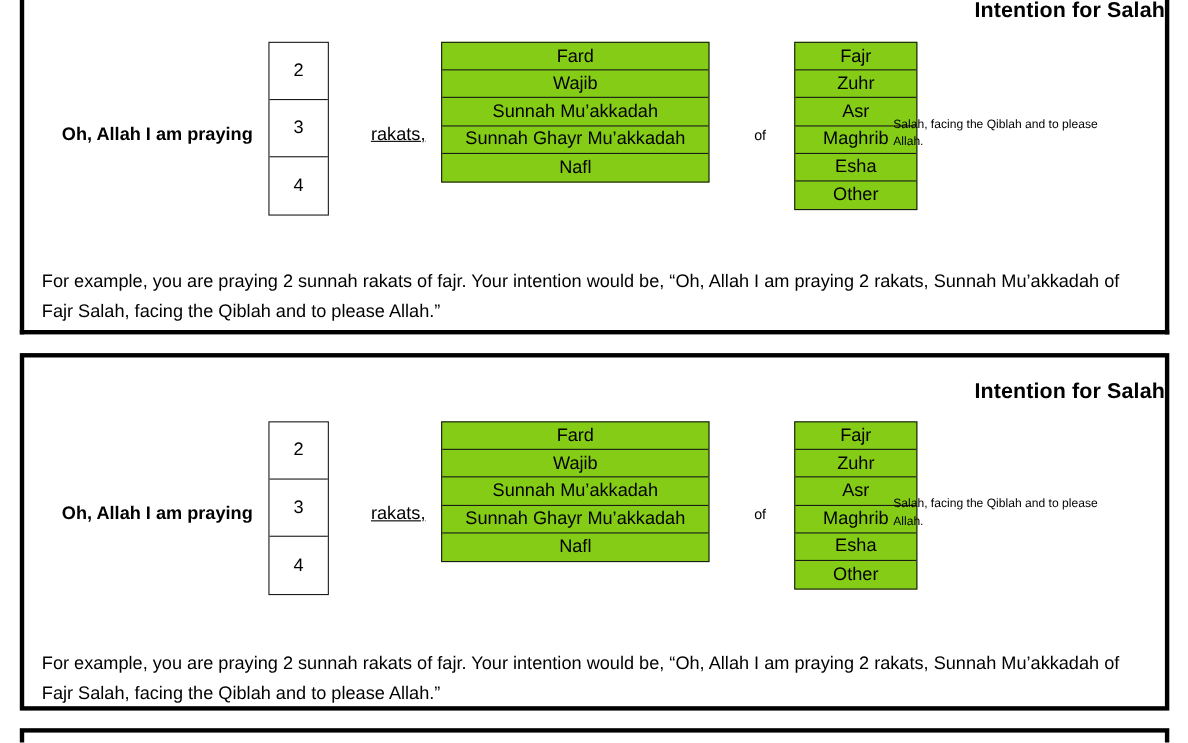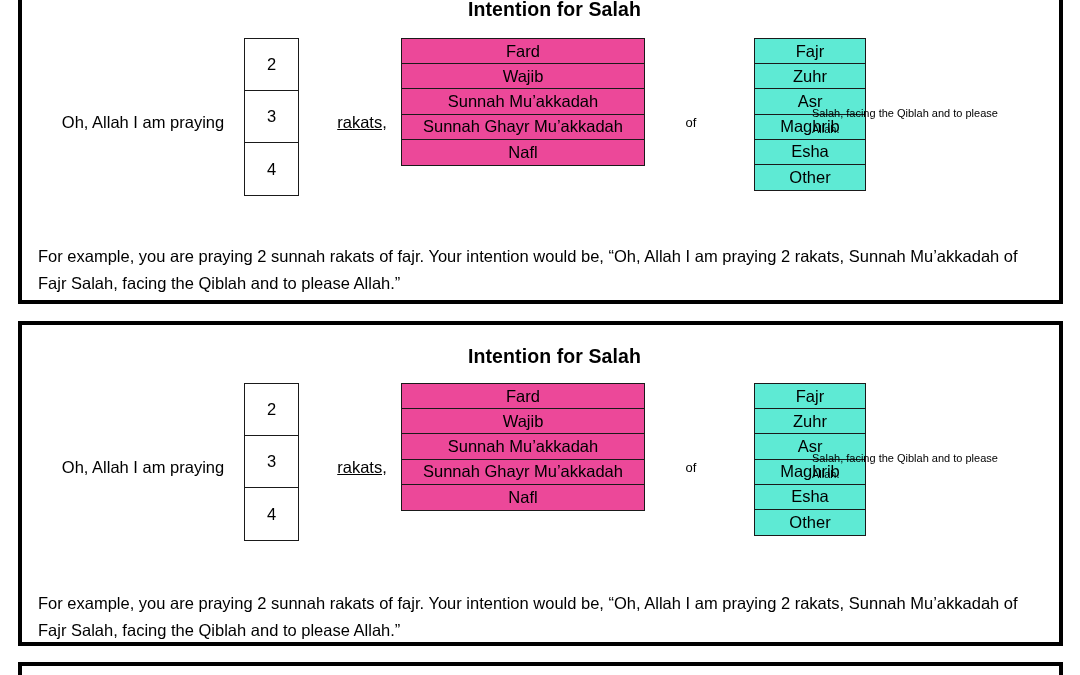--- a/index.html
+++ b/index.html
@@ -53,21 +53,21 @@
     position: relative;
     width: 100%;
     height: 100%;
   }
 
   
   .panel-title {
     position: absolute;
     left: 0;
     right: 0;
-    text-align: center;
+    text-align: right;
     font-weight: bold;
     font-size: 19.5px;
     letter-spacing: 0.1px;
     line-height: 1;
     padding-left: 28px;
   }
   .panel--one .panel-title { top: 46px; }
   .panel--two .panel-title { top: 22px; }
 
   
@@ -85,20 +85,21 @@
     left: 8px;
     width: 226px;
     top: 0;
     height: 172px;
     display: flex;
     align-items: center;
     justify-content: center;
     font-size: 16.5px;
     line-height: 1.35;
     text-align: center;
+    font-weight: bold;
   }
 
   
   .rakat-box {
     position: absolute;
     left: 222px;
     top: 2px;
     width: 55px;
     box-sizing: border-box;
     border: 1.6px solid #1a1a1a;
@@ -129,21 +130,21 @@
   }
 
   
   .type-box {
     position: absolute;
     left: 379px;
     top: 2px;
     width: 244px;
     box-sizing: border-box;
     border: 1.6px solid #1a1a1a;
-    background: #ec4899;
+    background: #84cc16;
   }
   .type-cell {
     height: 25.2px;
     display: flex;
     align-items: center;
     justify-content: center;
     font-size: 16.5px;
     border-bottom: 1.6px solid #1a1a1a;
     box-sizing: border-box;
     white-space: nowrap;
@@ -163,22 +164,21 @@
   }
 
   
   .prayer-box {
     position: absolute;
     left: 700px;
     top: 2px;
     width: 112px;
     box-sizing: border-box;
     border: 1.6px solid #1a1a1a;
-    background: #5eead4;
-    margin-left: 32px;
+    background: #84cc16;
   }
   .prayer-cell {
     height: 25.2px;
     display: flex;
     align-items: center;
     justify-content: center;
     font-size: 16.5px;
     border-bottom: 1.6px solid #1a1a1a;
     box-sizing: border-box;
   }

